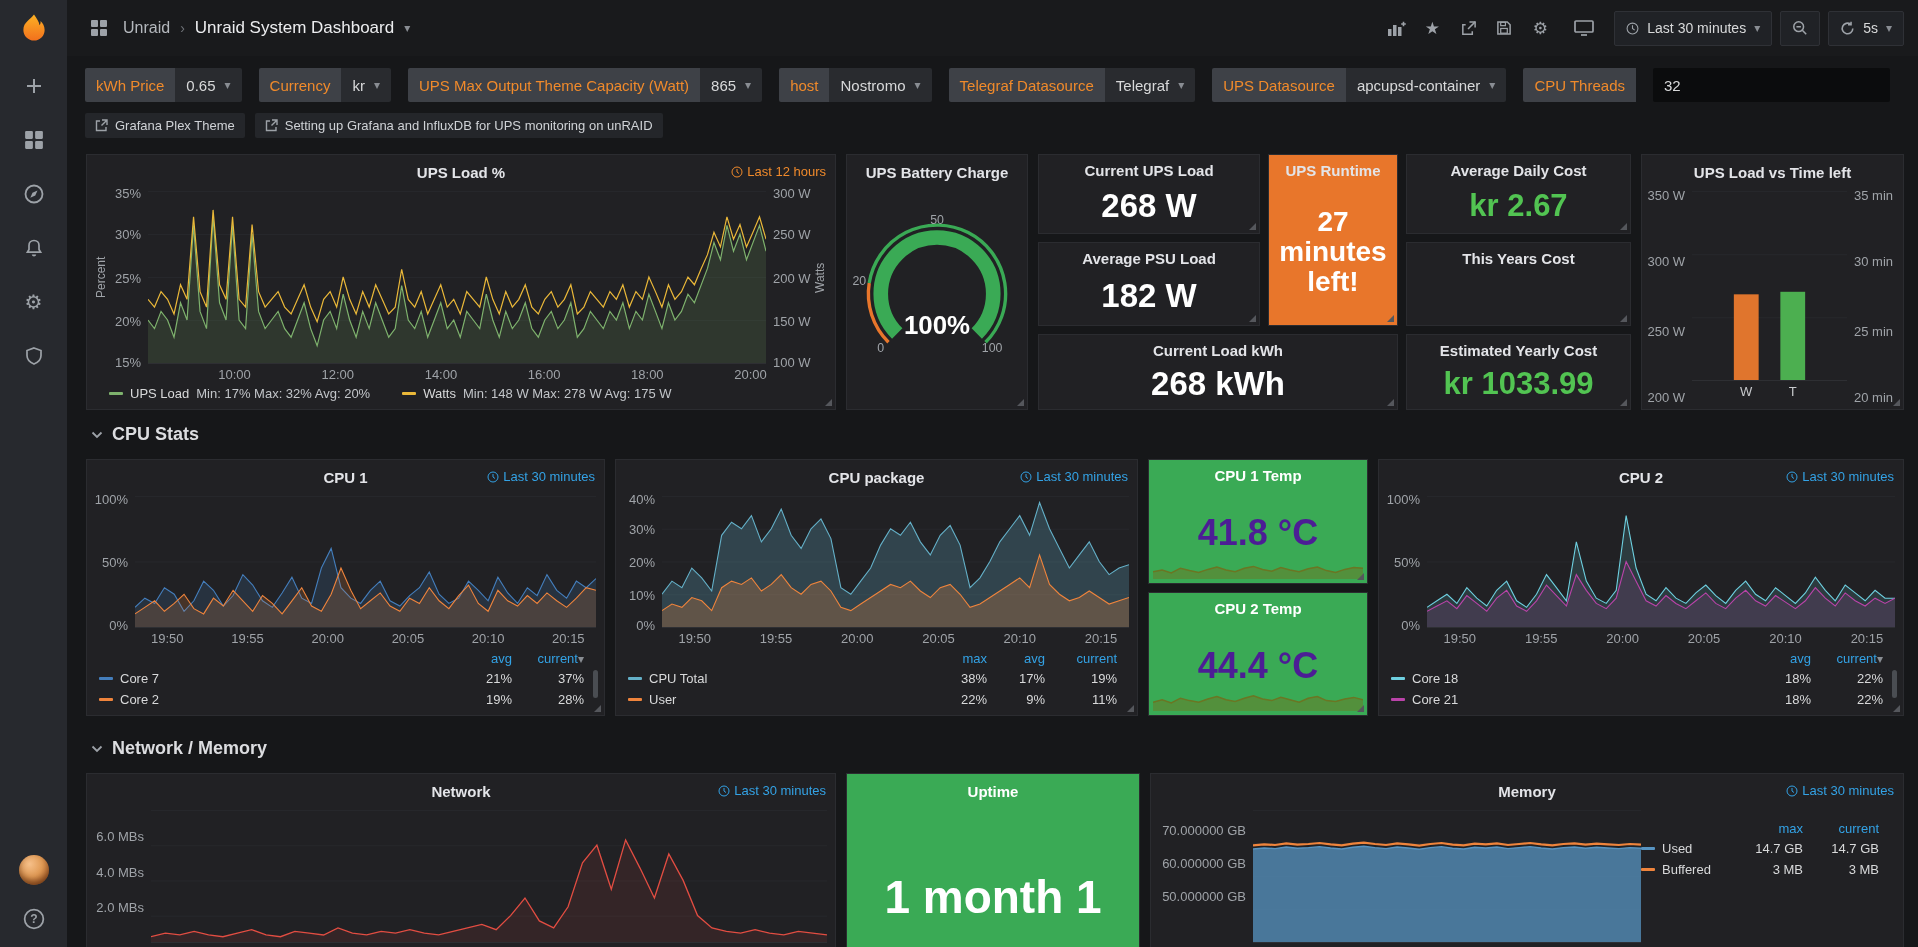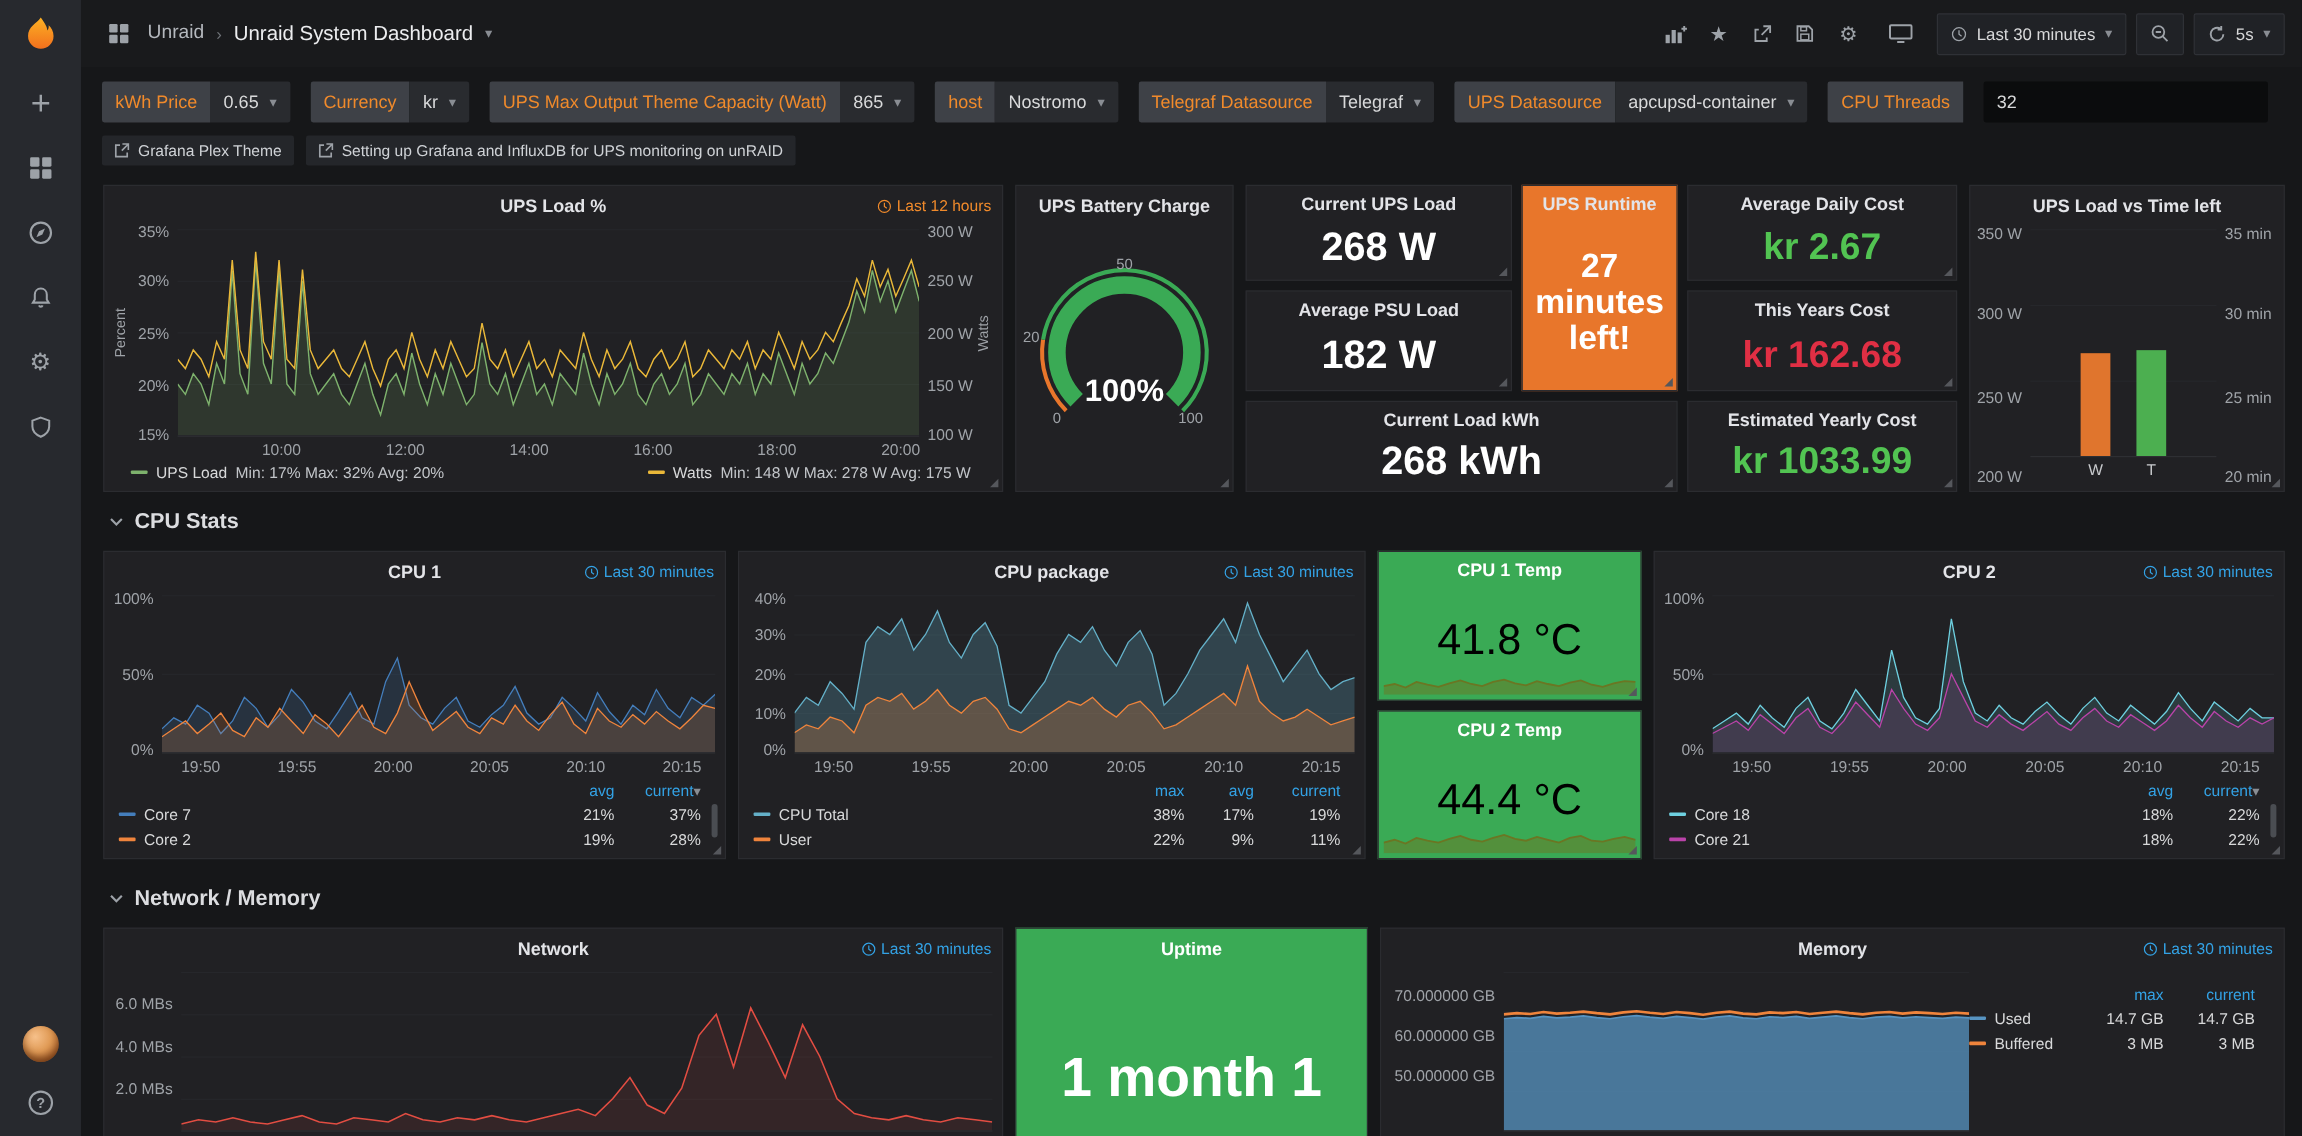--- a/index.html
+++ b/index.html
@@ -63,41 +63,41 @@
   .yt{position:absolute;right:7px;transform:translateY(-50%);white-space:nowrap;}
   .yt-r{position:absolute;left:7px;transform:translateY(-50%);white-space:nowrap;}
   .plot-col{flex:1;display:flex;flex-direction:column;min-width:0;}
   .plot{flex:1;position:relative;overflow:hidden;border-bottom:1px solid #2e2f33;}
   .g25{background-image:linear-gradient(#26272b 1px,transparent 1px);background-size:100% 25%;}
   .g50{background-image:linear-gradient(#26272b 1px,transparent 1px);background-size:100% 50%;}
   .g33{background-image:linear-gradient(#26272b 1px,transparent 1px);background-size:100% 33.4%;}
   .chart-svg{position:absolute;inset:0;width:100%;height:100%;}
   .xaxis{height:20px;position:relative;font-size:13px;color:#9fa3a8;}
   .xt{position:absolute;top:3px;transform:translateX(-50%);}
-  .legend-row{display:flex;justify-content:space-between;align-items:center;
-              padding:2px 26px 8px 22px;font-size:13px;}
+  .legend-row{display:flex;align-items:center;
+              padding:2px 26px 8px 22px;font-size:13px;gap:32px;}
   .li{display:flex;align-items:center;gap:7px;cursor:pointer;}
   .marker{width:14px;height:3px;border-radius:1px;flex:none;}
   .lstats{color:#c2c5c9;}
   .lt{position:relative;padding:0 20px 5px 12px;font-size:13px;}
   .lt-head{display:grid;height:20px;align-items:center;color:var(--blue);}
   .lt-row{display:grid;height:21px;align-items:center;color:#d8d9da;cursor:pointer;}
   .c3{grid-template-columns:1fr 62px 72px;}
   .c4{grid-template-columns:1fr 58px 58px 72px;}
   .cell-r{justify-self:end;}
   .lname-cell{display:flex;align-items:center;gap:7px;}
   .legend-scroll{position:absolute;right:6px;top:22px;width:5px;height:28px;background:#4a4d52;border-radius:3px;}
   
   .ups-stats{display:grid;grid-template-columns:222px 130px 225px;grid-template-rows:80px 84px 76px;gap:8px;}
   .stat{display:flex;flex-direction:column;align-items:center;}
   .stat-title{margin-top:7px;font-weight:bold;font-size:15px;color:#e3e4e8;cursor:pointer;white-space:nowrap;}
   .stat-value{flex:1;display:flex;align-items:center;justify-content:center;font-weight:bold;font-size:33px;}
   .stat-sm .stat-value{font-size:31px;}
   .stat-orange .stat-value{font-size:28px;line-height:1.08;text-align:center;padding:0 4px;}
-  .temp-value{flex:1;display:flex;align-items:center;justify-content:center;font-weight:normal;font-size:36px;color:#000000;}
+  .temp-value{flex:1;display:flex;align-items:center;justify-content:center;font-weight:bold;font-size:36px;color:#4c1d95;}
   .spark{position:absolute;left:4px;right:4px;bottom:4px;height:24px;}
   .gauge-wrap{display:flex;justify-content:center;margin-top:14px;}
   .xlabels{height:20px;position:relative;font-size:13px;color:#c7c9cc;}
   .uptime-value{margin-top:62px;text-align:center;font-size:46px;font-weight:bold;color:#fff;white-space:nowrap;}
   .mem-legend{width:238px;padding:8px 16px 0 0;font-size:13px;position:relative;}
   .mc3{grid-template-columns:1fr 76px 76px;}
   .short-plot{height:132px;flex:none;}
 </style>
 </head>
 <body>
@@ -392,21 +392,20 @@
       <section class="panel stat stat-sm" style="grid-column:3;grid-row:1;">
         <div class="stat-title">Average Daily Cost</div>
         <div class="stat-value" style="color: rgb(82, 196, 82);">kr 2.67</div>
       </section>
       <section class="panel stat" style="grid-column:1;grid-row:2;">
         <div class="stat-title">Average PSU Load</div>
         <div class="stat-value" style="color: rgb(255, 255, 255);">182 W</div>
       </section>
       <section class="panel stat stat-sm" style="grid-column:3;grid-row:2;">
         <div class="stat-title">This Years Cost</div>
-        <div class="stat-value" style="color: rgb(224, 47, 68);">kr 162.68</div>
       </section>
       <section class="panel stat" style="grid-column:1 / span 2;grid-row:3;">
         <div class="stat-title">Current Load kWh</div>
         <div class="stat-value" style="color: rgb(255, 255, 255);">268 kWh</div>
       </section>
       <section class="panel stat stat-sm" style="grid-column:3;grid-row:3;">
         <div class="stat-title">Estimated Yearly Cost</div>
         <div class="stat-value" style="color: rgb(82, 196, 82);">kr 1033.99</div>
       </section>
     </div>

